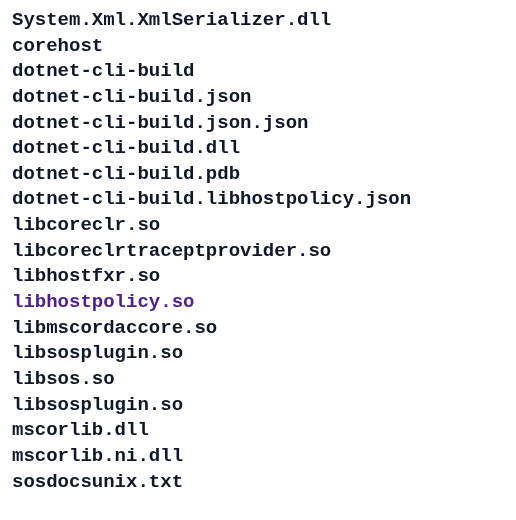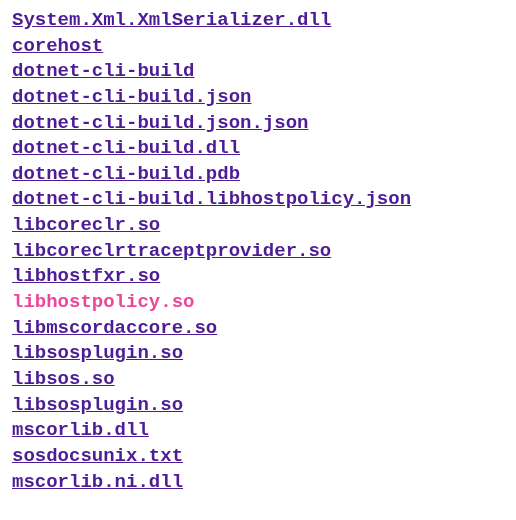--- a/index.html
+++ b/index.html
@@ -13,25 +13,24 @@
       color: #000000;
     }
     .file-list {
       display: flex;
       flex-direction: column;
     }
     .file-item {
       white-space: nowrap;
     }
     .exec {
-      color: #4c1d95;
-      text-decoration: underline;
+      color: #0f172a;
     }
     .regular {
-      color: #ec4899;
+      color: #4c1d95;
     }
   </style>
 </head>
 <body>
 
 <div class="file-list">
   <div class="file-item exec">System.Xml.XmlSerializer.dll</div>
   <div class="file-item exec">corehost</div>
   <div class="file-item exec">dotnet-cli-build</div>
   <div class="file-item exec">dotnet-cli-build.json</div>
@@ -41,15 +40,15 @@
   <div class="file-item exec">dotnet-cli-build.libhostpolicy.json</div>
   <div class="file-item exec">libcoreclr.so</div>
   <div class="file-item exec">libcoreclrtraceptprovider.so</div>
   <div class="file-item exec">libhostfxr.so</div>
   <div class="file-item regular">libhostpolicy.so</div>
   <div class="file-item exec">libmscordaccore.so</div>
   <div class="file-item exec">libsosplugin.so</div>
   <div class="file-item exec">libsos.so</div>
   <div class="file-item exec">libsosplugin.so</div>
   <div class="file-item exec">mscorlib.dll</div>
+  <div class="file-item exec">mscorlib.ni.dll</div>
   <div class="file-item exec">sosdocsunix.txt</div>
-  <div class="file-item exec">mscorlib.ni.dll</div>
 </div>
 
 </body></html>

